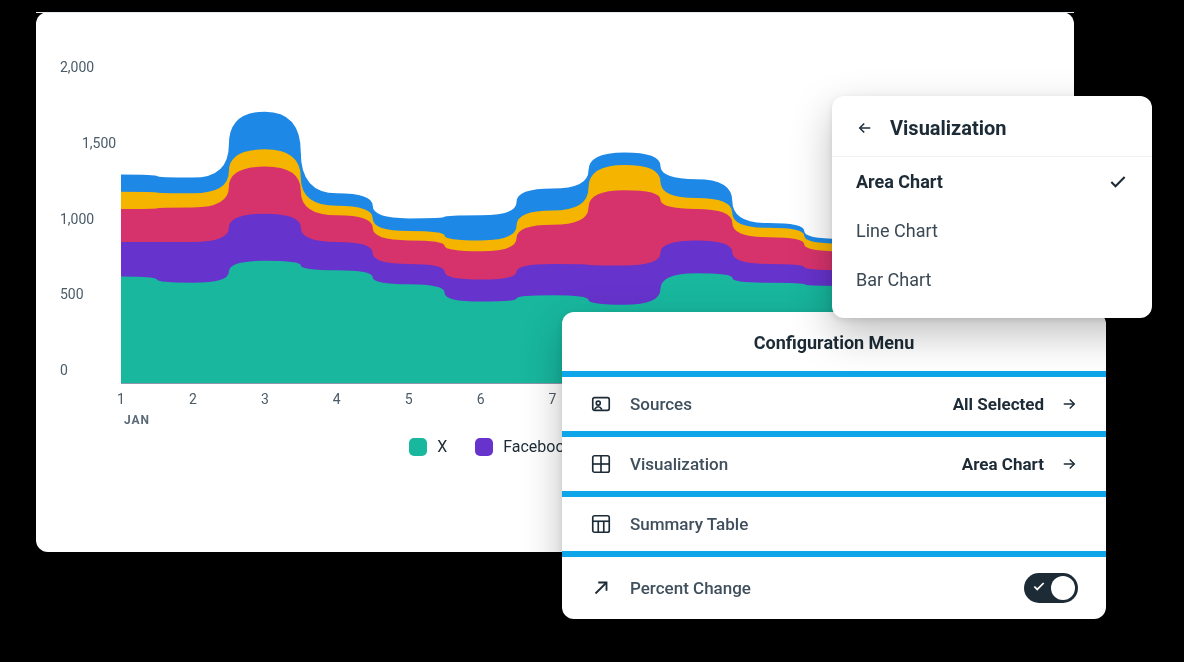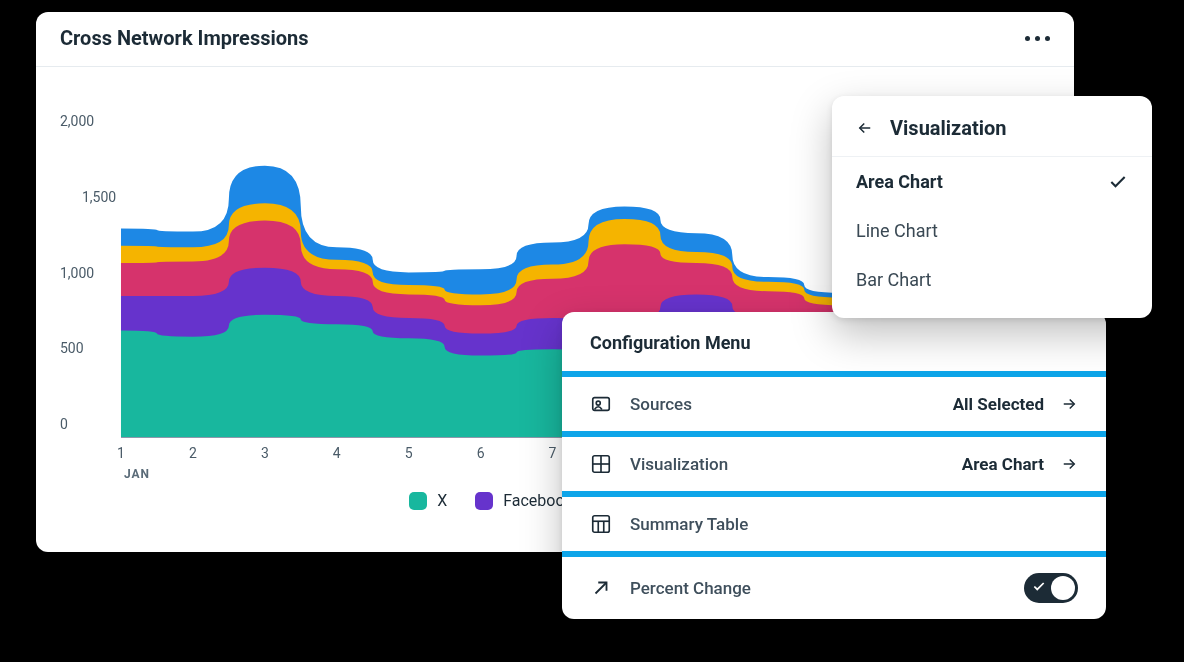--- a/index.html
+++ b/index.html
@@ -16,21 +16,21 @@
   .plot svg{position:absolute;inset:0;}
   .ytick{position:absolute;left:24px;font-size:14px;color:#4a5b68;transform:translateY(-50%);}
   .xaxis{position:relative;height:60px;}
   .xtick{position:absolute;top:14px;font-size:14px;color:#4a5b68;transform:translateX(-50%);}
   .month{position:absolute;left:88px;top:36px;font-size:12px;font-weight:700;color:#5a6b78;letter-spacing:.08em;}
   .legend{display:flex;gap:28px;justify-content:center;padding:0 0 18px 0;}
   .legend .item{display:flex;align-items:center;gap:10px;font-size:16px;color:#1c2b36;}
   .swatch{width:18px;height:18px;border-radius:5px;}
   
   .cfg{left:562px;top:312px;width:544px;}
-  .cfg-head{padding:20px 28px 18px 28px;font-weight:700;font-size:18px;}
+  .cfg-head{padding:20px 28px 18px 28px;font-weight:700;font-size:18px;text-align:center;}
   .row{display:flex;align-items:center;gap:18px;padding:16px 28px;border-top:6px solid #0ea5e9;}
   .row .label{font-size:17px;color:#3f4f5c;font-weight:500;flex:0 0 auto;}
   .row .spacer{flex:1;}
   .row .value{font-size:17px;font-weight:700;color:#1c2b36;display:flex;align-items:center;gap:16px;}
   .icon-box{width:22px;height:22px;display:flex;align-items:center;justify-content:center;color:#1c2b36;}
   .arrow{width:18px;height:18px;display:flex;align-items:center;justify-content:center;color:#1c2b36;}
   .toggle{position:relative;width:54px;height:30px;background:#1c2b36;border-radius:999px;cursor:pointer;}
   .toggle .check{position:absolute;left:8px;top:50%;transform:translateY(-50%);color:#fff;}
   .toggle .knob{position:absolute;right:3px;top:3px;width:24px;height:24px;background:#fff;border-radius:50%;}
   
@@ -40,28 +40,20 @@
   .vis-item{display:flex;align-items:center;justify-content:space-between;padding:14px 24px;font-size:18px;color:#3a4954;cursor:pointer;}
   .vis-item.selected{font-weight:700;color:#1c2b36;}
   .check-icon{width:20px;height:20px;color:#1c2b36;}
 </style>
 </head>
 <body>
 
 <div class="stage">
 
   <div class="panel card">
-    <div class="card-head">
-      <div class="title">Cross Network Impressions</div>
-      <div class="dots">
-          <span></span>
-          <span></span>
-          <span></span>
-        </div>
-    </div>
     <div class="divider"></div>
 
     <div class="plot">
 
       <div class="ytick" style="top:14%;">2,000</div>
       <div class="ytick" style="top:35%;margin-left:22px;">1,500</div>
       <div class="ytick" style="top:56%;">1,000</div>
       <div class="ytick" style="top:77%;">500</div>
       <div class="ytick" style="top:98%;">0</div>
       <svg id="chart-svg" viewBox="0 0 1000 360" preserveAspectRatio="none">

